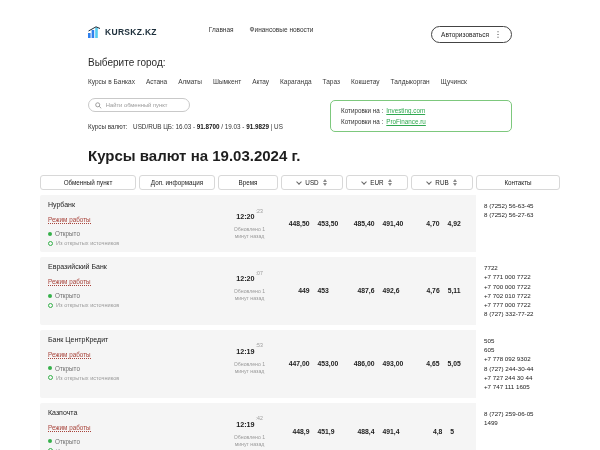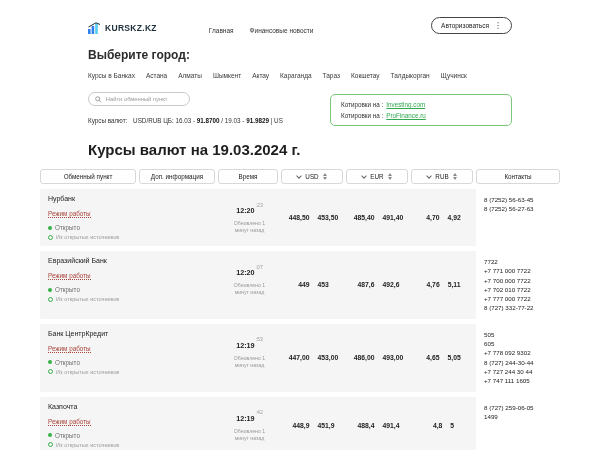--- a/index.html
+++ b/index.html
@@ -2,33 +2,33 @@
 <html><head>
 <meta charset="utf-8">
 <style>
   * { margin:0; padding:0; box-sizing:border-box; }
   html,body { width:600px; height:450px; overflow:hidden; background:#fff;
     font-family:"Liberation Sans", sans-serif; color:#2b2b2b; }
 
   .topwrap { width:424px; margin:0 auto; }
 
   
-  .site-header { display:flex; align-items:flex-end; padding:17px 0 6px; }
+  .site-header { display:flex; align-items:flex-start; padding:26px 0 6px; }
   .logo { display:flex; align-items:center; gap:4px; cursor:pointer; }
   .logo-text { font-size:8.5px; font-weight:700; color:#1c2e3a; letter-spacing:.3px; }
   .main-nav { display:flex; gap:16px; margin-left:52px; }
   .main-nav a { font-size:6.5px; color:#333; text-decoration:none; cursor:pointer; }
   .auth-btn { margin-left:auto; display:flex; align-items:center; gap:5px;
     border:1px solid #444; border-radius:10px; background:#fff;
     padding:4px 9px; font-size:6.5px; color:#222; cursor:pointer;
     font-family:"Liberation Sans", sans-serif; }
   .auth-dots { font-size:8px; line-height:6px; color:#222; }
 
   
-  .city-label { font-size:12px; font-weight:700; margin-top:8px; }
+  .city-label { font-size:10px; font-weight:400; margin-top:8px; }
   .city-links { display:flex; gap:11px; margin-top:10px; flex-wrap:wrap; }
   .city-link { font-size:6.5px; color:#3a3a3a; text-decoration:none; cursor:pointer; }
 
   
   .mid { display:flex; margin-top:13px; align-items:flex-start; }
   .mid-left { flex:1; }
   .search-box { width:102px; height:14px; border:1px solid #c9c9c9; border-radius:8px;
     display:flex; align-items:center; gap:4px; padding:0 6px; background:#fff; }
   .search-box input { border:none; outline:none; width:80px; font-size:5.8px; color:#555;
     background:transparent; font-family:"Liberation Sans", sans-serif; }

